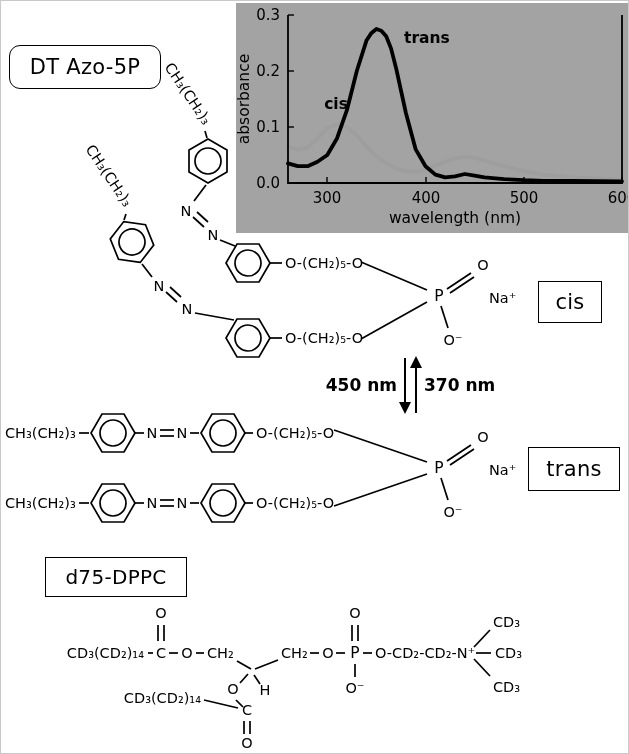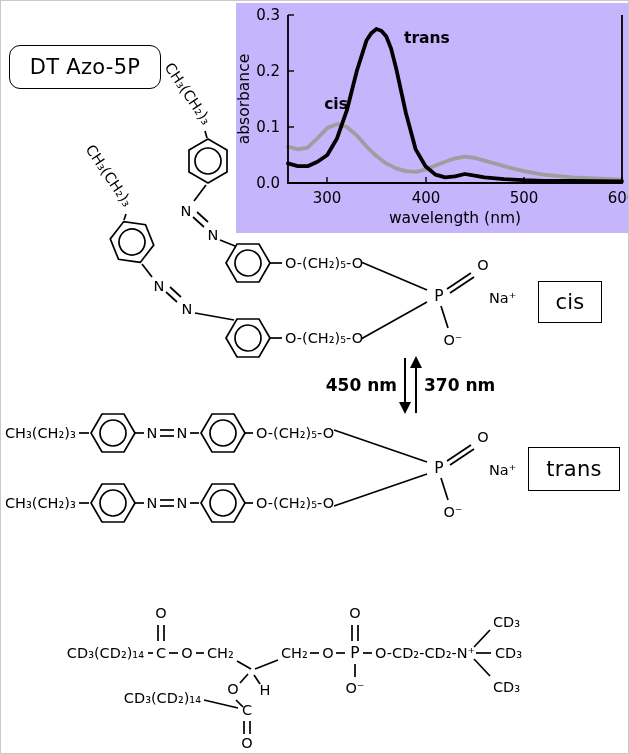--- a/index.html
+++ b/index.html
@@ -11,21 +11,21 @@
   .label-box{
     position:absolute;border:1.7px solid #000;background:#fff;
     display:flex;align-items:center;justify-content:center;
     font-size:21px;letter-spacing:.3px;z-index:3;
   }
   #box-dtazo{left:8px;top:44px;width:150px;height:42px;border-radius:11px;}
   #box-cis{left:537px;top:280px;width:62px;height:40px;}
   #box-trans{left:527px;top:446px;width:90px;height:42px;}
   #box-dppc{left:44px;top:556px;width:140px;height:38px;font-size:20px;}
   .chem{position:absolute;left:0;top:0;z-index:1;}
-  .chart{position:absolute;left:235px;top:2px;z-index:2;background:#c4b5fd;}
+  .chart{position:absolute;left:235px;top:2px;z-index:2;background:#a3a3a3;}
   svg text{fill:#000;font-family:"DejaVu Sans",sans-serif;}
   .bond{stroke:#000;stroke-width:1.7;fill:none;}
   .axis{stroke:#000;stroke-width:1.8;fill:none;}
   .tick{stroke:#000;stroke-width:1.4;}
   .ring-shape{fill:none;stroke:#000;stroke-width:1.7;}
   .chemtxt{font-size:14.5px;}
   .atom-p{font-size:15.5px;}
   .ticklbl{font-size:15px;}
   .axlbl{font-size:15.5px;}
   .serieslbl{font-size:15.5px;font-weight:bold;}
@@ -39,20 +39,23 @@
 <div class="canvas">
 
   <div class="label-box" id="box-dtazo">
     <span>DT Azo-5P</span>
   </div>
   <div class="label-box" id="box-cis">
     <span>cis</span>
   </div>
   <div class="label-box" id="box-trans">
     <span>trans</span>
+  </div>
+  <div class="label-box" id="box-dppc">
+    <span>d75-DPPC</span>
   </div>
 
   <div class="chart">
     <svg id="spec-svg" width="392" height="226">
       <g id="spec-curves">
           <polyline points="52.0,143.6 61.8,146.4 71.6,144.7 81.5,135.2 91.3,125.1 101.1,121.2 110.9,124.0 120.8,132.4 130.6,143.6 140.4,153.1 150.2,160.4 160.1,165.4 169.9,168.2 179.7,168.8 189.5,166.6 199.4,162.6 209.2,158.7 219.0,155.4 228.8,153.7 238.6,154.8 248.5,157.6 268.1,163.2 287.8,168.2 307.4,171.6 336.9,174.4 386.0,176.6" fill="none" stroke="#9e9e9e" stroke-width="3.8" stroke-linejoin="round" stroke-linecap="round"></polyline>
           <polyline points="52.0,160.4 61.8,163.2 71.6,163.2 81.5,158.7 91.3,152.0 101.1,135.2 110.9,107.2 120.8,68.0 130.6,37.2 135.5,29.9 140.4,26.0 145.3,27.7 150.2,33.3 155.1,45.6 160.1,65.2 169.9,110.0 179.7,146.4 189.5,163.2 199.4,171.6 209.2,174.4 219.0,173.3 228.8,171.0 238.6,172.7 248.5,174.4 268.1,176.1 287.8,177.2 307.4,177.8 336.9,177.8 386.0,178.3" fill="none" stroke="#000000" stroke-width="3.8" stroke-linejoin="round" stroke-linecap="round"></polyline>
         </g>
       <path class="axis" d="M52 12 V180 H386 V12"></path>
       <g>

